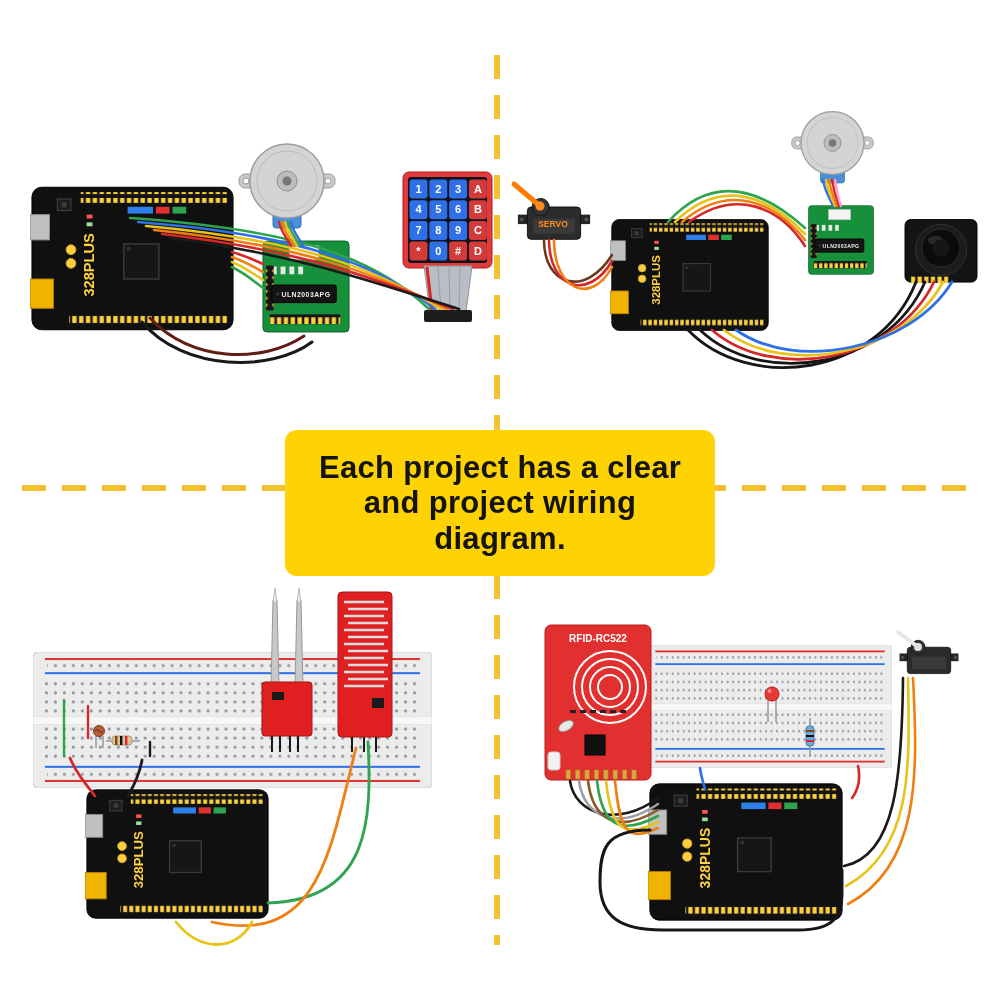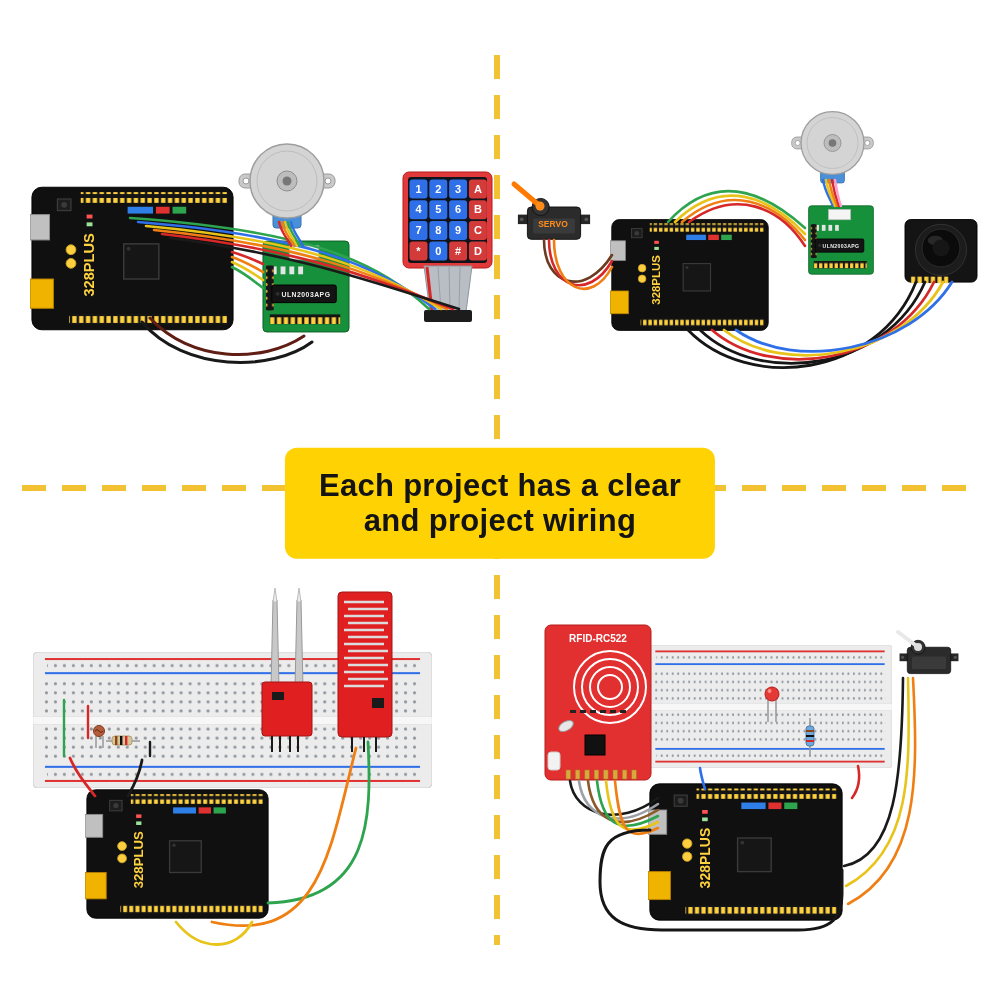--- a/index.html
+++ b/index.html
@@ -416,15 +416,16 @@
       </g>
     </g>
   </svg>
 
   <div class="divider v"></div>
   <div class="divider h"></div>
 
   <div class="message-card">
     <div>Each project has a clear</div>
     <div>and project wiring</div>
+    <div>diagram.</div>
   </div>
 
 </div>
 
 </body></html>

